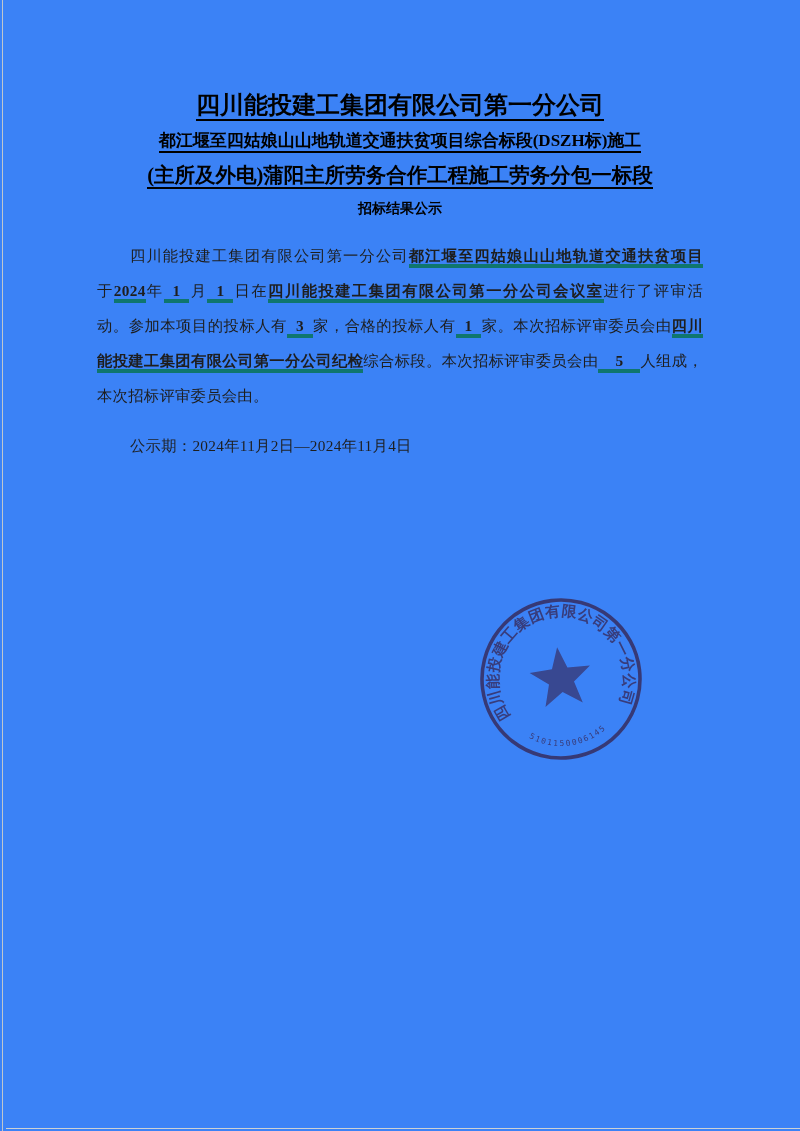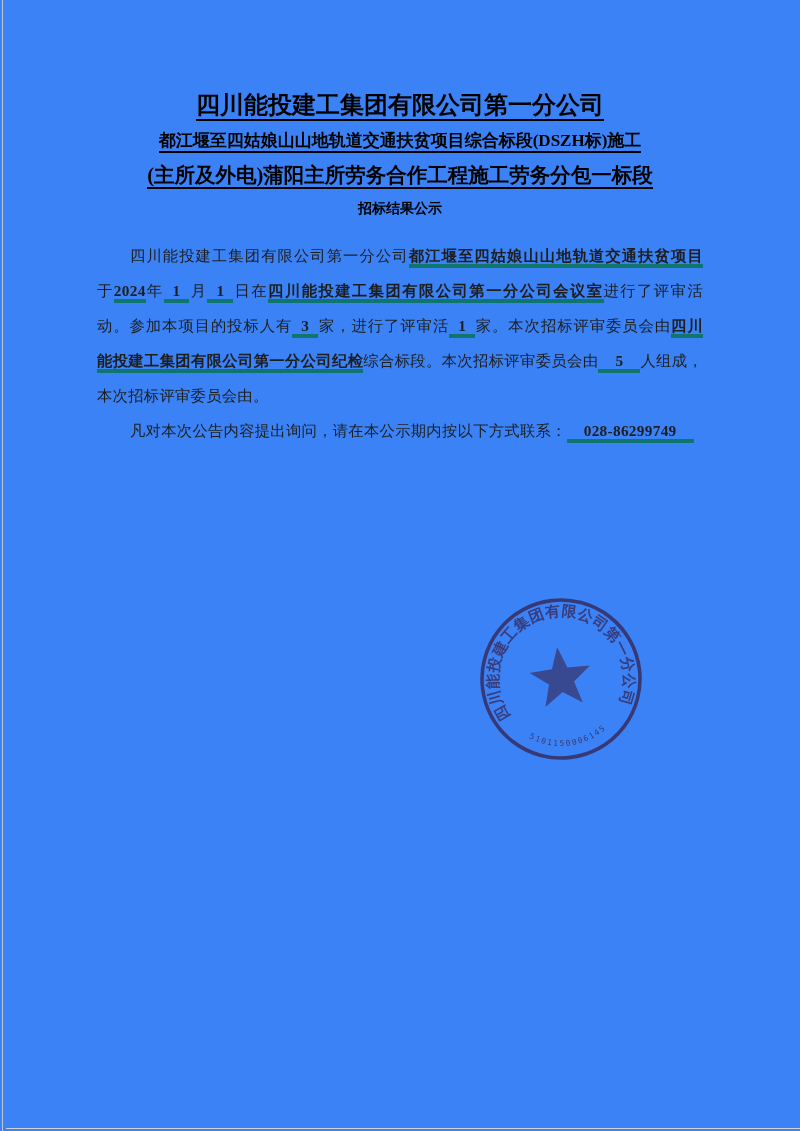--- a/index.html
+++ b/index.html
@@ -49,28 +49,26 @@
     <header class="titles">
       <div class="t1"><span class="tu">四川能投建工集团有限公司第一分公司</span></div>
       <div class="t2"><span class="tu">都江堰至四姑娘山山地轨道交通扶贫项目综合标段(DSZH标)施工</span></div>
       <div class="t3"><span class="tu">(主所及外电)蒲阳主所劳务合作工程施工劳务分包一标段</span></div>
       <div class="t4"><span>招标结果公示</span></div>
     </header>
 
     <section class="bodytext">
       <div class="bline jline indent"><span>四川能投建工集团有限公司第一分公司</span><span class="u">都江堰至四姑娘山山地轨道交通扶贫项目</span></div>
       <div class="bline jline"><span>于</span><span class="u">2024</span><span>年</span><span class="u pad">1</span><span>月</span><span class="u pad">1</span><span>日在</span><span class="u">四川能投建工集团有限公司第一分公司会议室</span><span>进行了评审活</span></div>
-      <div class="bline jline"><span>动。参加本项目的投标人有</span><span class="u pad">3</span><span>家，进行了评审活</span><span class="u pad">1</span><span>家。本次招标评审委员会由</span><span class="u">四川</span></div>
+      <div class="bline jline"><span>动。参加本项目的投标人有</span><span class="u pad">3</span><span>家，合格的投标人有</span><span class="u pad">1</span><span>家。本次招标评审委员会由</span><span class="u">四川</span></div>
       <div class="bline jline"><span class="u">能投建工集团有限公司第一分公司纪检</span><span>综合标段。本次招标评审委员会由</span><span class="u padw">5</span><span>人组成，</span></div>
       <div class="bline"><span>本次招标评审委员会由。</span></div>
 
+      <div class="bline publine indent">公示期：2024年11月2日—2024年11月4日</div>
 
-      <div class="bline indent">
-        <span>凡对本次公告内容提出询问，请在本公示期内按以下方式联系：</span><span class="u padw">028-86299749</span>
-      </div>
     </section>
 
   </div>
 
   <svg class="stamp" width="168" height="168" viewBox="0 0 168 168" xmlns="http://www.w3.org/2000/svg">
     <defs>
       <path id="arcTop" d="M 32.4 120.2 A 63 63 0 1 1 135.6 120.2" fill="none"></path>
       <path id="arcBottom" d="M 35.8 130.6 A 67 67 0 0 0 132.2 130.6" fill="none"></path>
     </defs>
     <circle class="ring" cx="84" cy="84" r="79" stroke="#e7515f"></circle>

